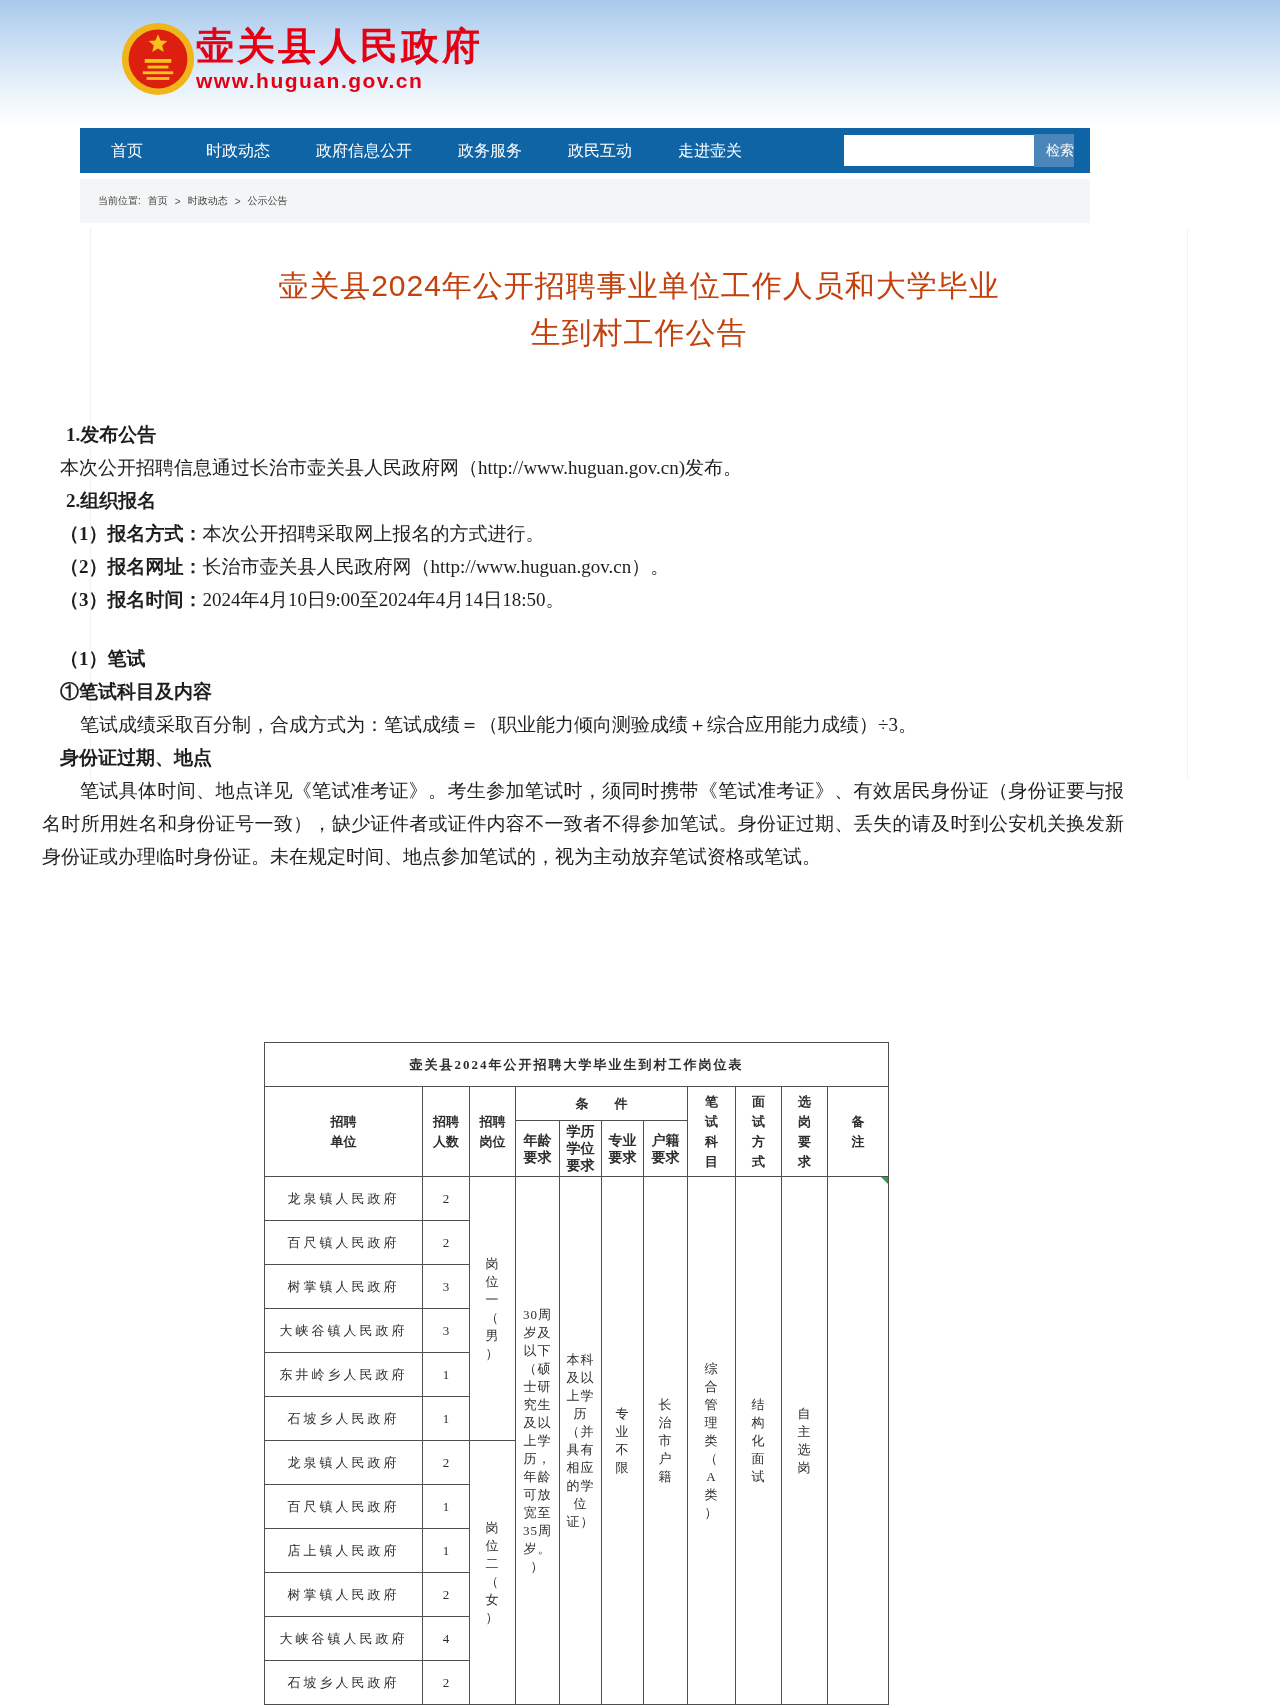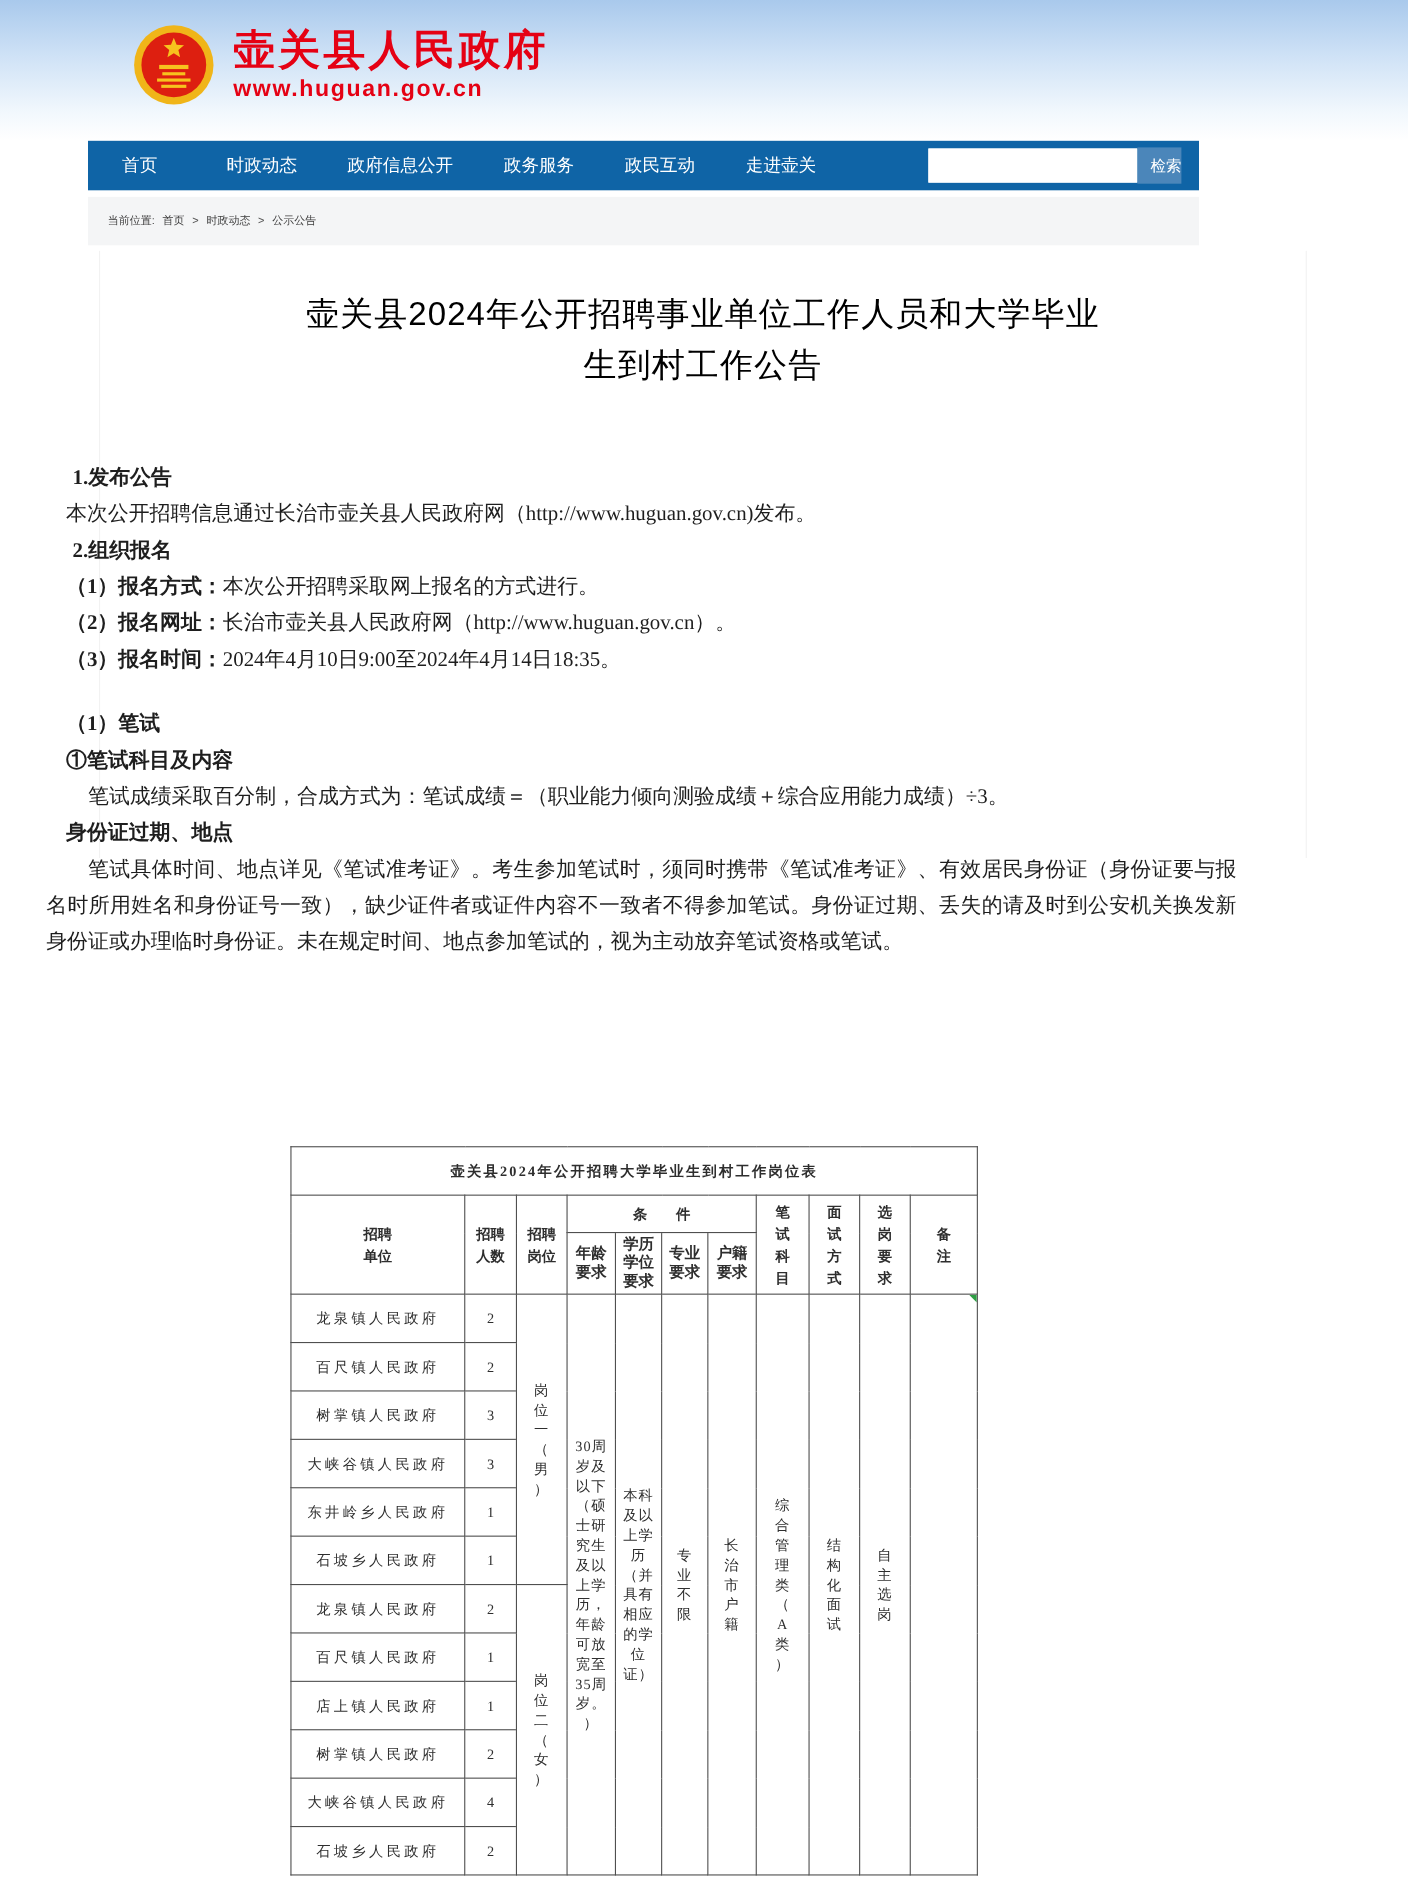--- a/index.html
+++ b/index.html
@@ -3,21 +3,21 @@
 <meta charset="utf-8">
 <style>
   * { margin:0; padding:0; box-sizing:border-box; }
   html,body { background:#fff; }
   .page { position:relative; width:1280px; height:1706px; overflow:hidden; background:#fff;
           font-family:"Liberation Sans", sans-serif; }
 
   
   .banner { position:absolute; left:0; top:0; width:1280px; height:128px;
             background:linear-gradient(180deg,#a9c9ec 0%,#cfe2f6 40%,#f2f8fd 80%,#ffffff 100%); }
-  .logo { position:absolute; left:120px; top:14px; display:flex; align-items:center; gap:16px; text-decoration:none; }
+  .logo { position:absolute; left:120px; top:14px; display:flex; align-items:center; text-decoration:none; }
   .emblem { width:76px; height:90px; display:flex; align-items:center; }
   .logo-text { display:flex; flex-direction:column; }
   .site-name { font-size:38px; font-weight:bold; color:#e50114; letter-spacing:3px; line-height:44px; }
   .site-url  { font-size:21px; font-weight:bold; color:#e50114; letter-spacing:1.5px; line-height:26px; }
 
   
   .navbar { position:absolute; left:80px; top:128px; width:1010px; height:45px;
             background:#0f64a6; display:flex; align-items:center; }
   .nav-item { color:#ffffff; font-size:16px; padding:0 23px; line-height:45px; text-decoration:none; white-space:nowrap; }
   .nav-item:first-child { margin-left:8px; padding-right:40px; }
@@ -28,21 +28,21 @@
 
   
   .breadcrumb { position:absolute; left:80px; top:179px; width:1010px; height:44px; background:#f4f5f6;
                 display:flex; align-items:center; padding-left:18px; font-size:10px; color:#3e3e3e; gap:7px; }
   .breadcrumb a { color:#3e3e3e; text-decoration:none; }
   .crumb-sep { color:#555; }
 
   
   .article-card { position:absolute; left:90px; top:228px; width:1098px; height:552px; background:#fff;
                   border-left:1px solid #f2f2f2; border-right:1px solid #f2f2f2; }
-  .article-title { padding-top:34px; text-align:center; font-size:30px; font-weight:400; color:#000000;
+  .article-title { padding-top:34px; text-align:center; font-size:30px; font-weight:400; color:#c2410c;
                    line-height:47px; letter-spacing:1px; }
   .article-title span { display:block; }
 
   
   .body-text { position:absolute; left:42px; top:418px; width:1082px;
                font-family:"Liberation Serif", serif; font-size:19px; color:#1e1e1e;
                line-height:33px; text-align:justify; }
   .body-text p { margin:0; }
   .h-num   { font-weight:bold; text-indent:24px; }
   .h-item  { text-indent:18px; }
@@ -122,21 +122,21 @@
       <span>生到村工作公告</span>
     </h1>
   </section>
 
   <div class="body-text">
     <p class="h-num">1.发布公告</p>
     <p class="h-item">本次公开招聘信息通过长治市壶关县人民政府网（http://www.huguan.gov.cn)发布。</p>
     <p class="h-num">2.组织报名</p>
     <p class="h-item"><b>（1）报名方式：</b><span>本次公开招聘采取网上报名的方式进行。</span></p>
     <p class="h-item"><b>（2）报名网址：</b><span>长治市壶关县人民政府网（http://www.huguan.gov.cn）。</span></p>
-    <p class="h-item"><b>（3）报名时间：</b><span>2024年4月10日9:00至2024年4月14日18:35。</span></p>
+    <p class="h-item"><b>（3）报名时间：</b><span>2024年4月10日9:00至2024年4月14日18:50。</span></p>
     <div class="sec-gap"></div>
     <p class="h-num h-item" style="font-weight:bold;">（1）笔试</p>
     <p class="h-num h-item" style="font-weight:bold; text-indent:18px;">①笔试科目及内容</p>
     <p class="para">笔试成绩采取百分制，合成方式为：笔试成绩＝（职业能力倾向测验成绩＋综合应用能力成绩）÷3。</p>
     <p class="h-num h-item" style="font-weight:bold; text-indent:18px;">身份证过期、地点</p>
     <p class="para">笔试具体时间、地点详见《笔试准考证》。考生参加笔试时，须同时携带《笔试准考证》、有效居民身份证（身份证要与报名时所用姓名和身份证号一致），缺少证件者或证件内容不一致者不得参加笔试。身份证过期、丢失的请及时到公安机关换发新身份证或办理临时身份证。未在规定时间、地点参加笔试的，视为主动放弃笔试资格或笔试。</p>
   </div>
 
   <div class="table-wrap">
     <table class="post-table">

